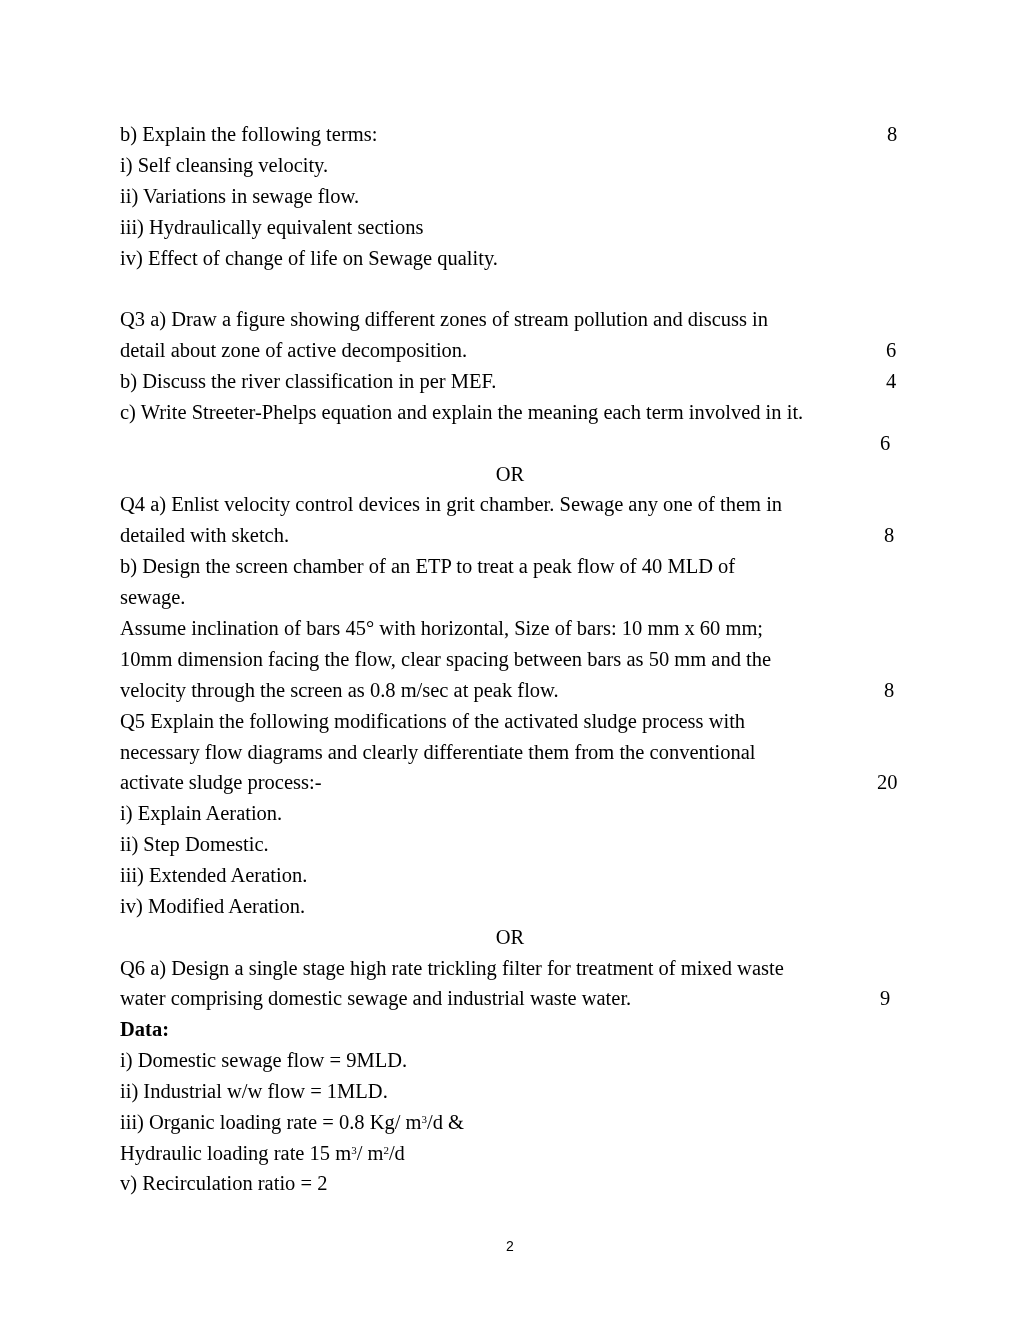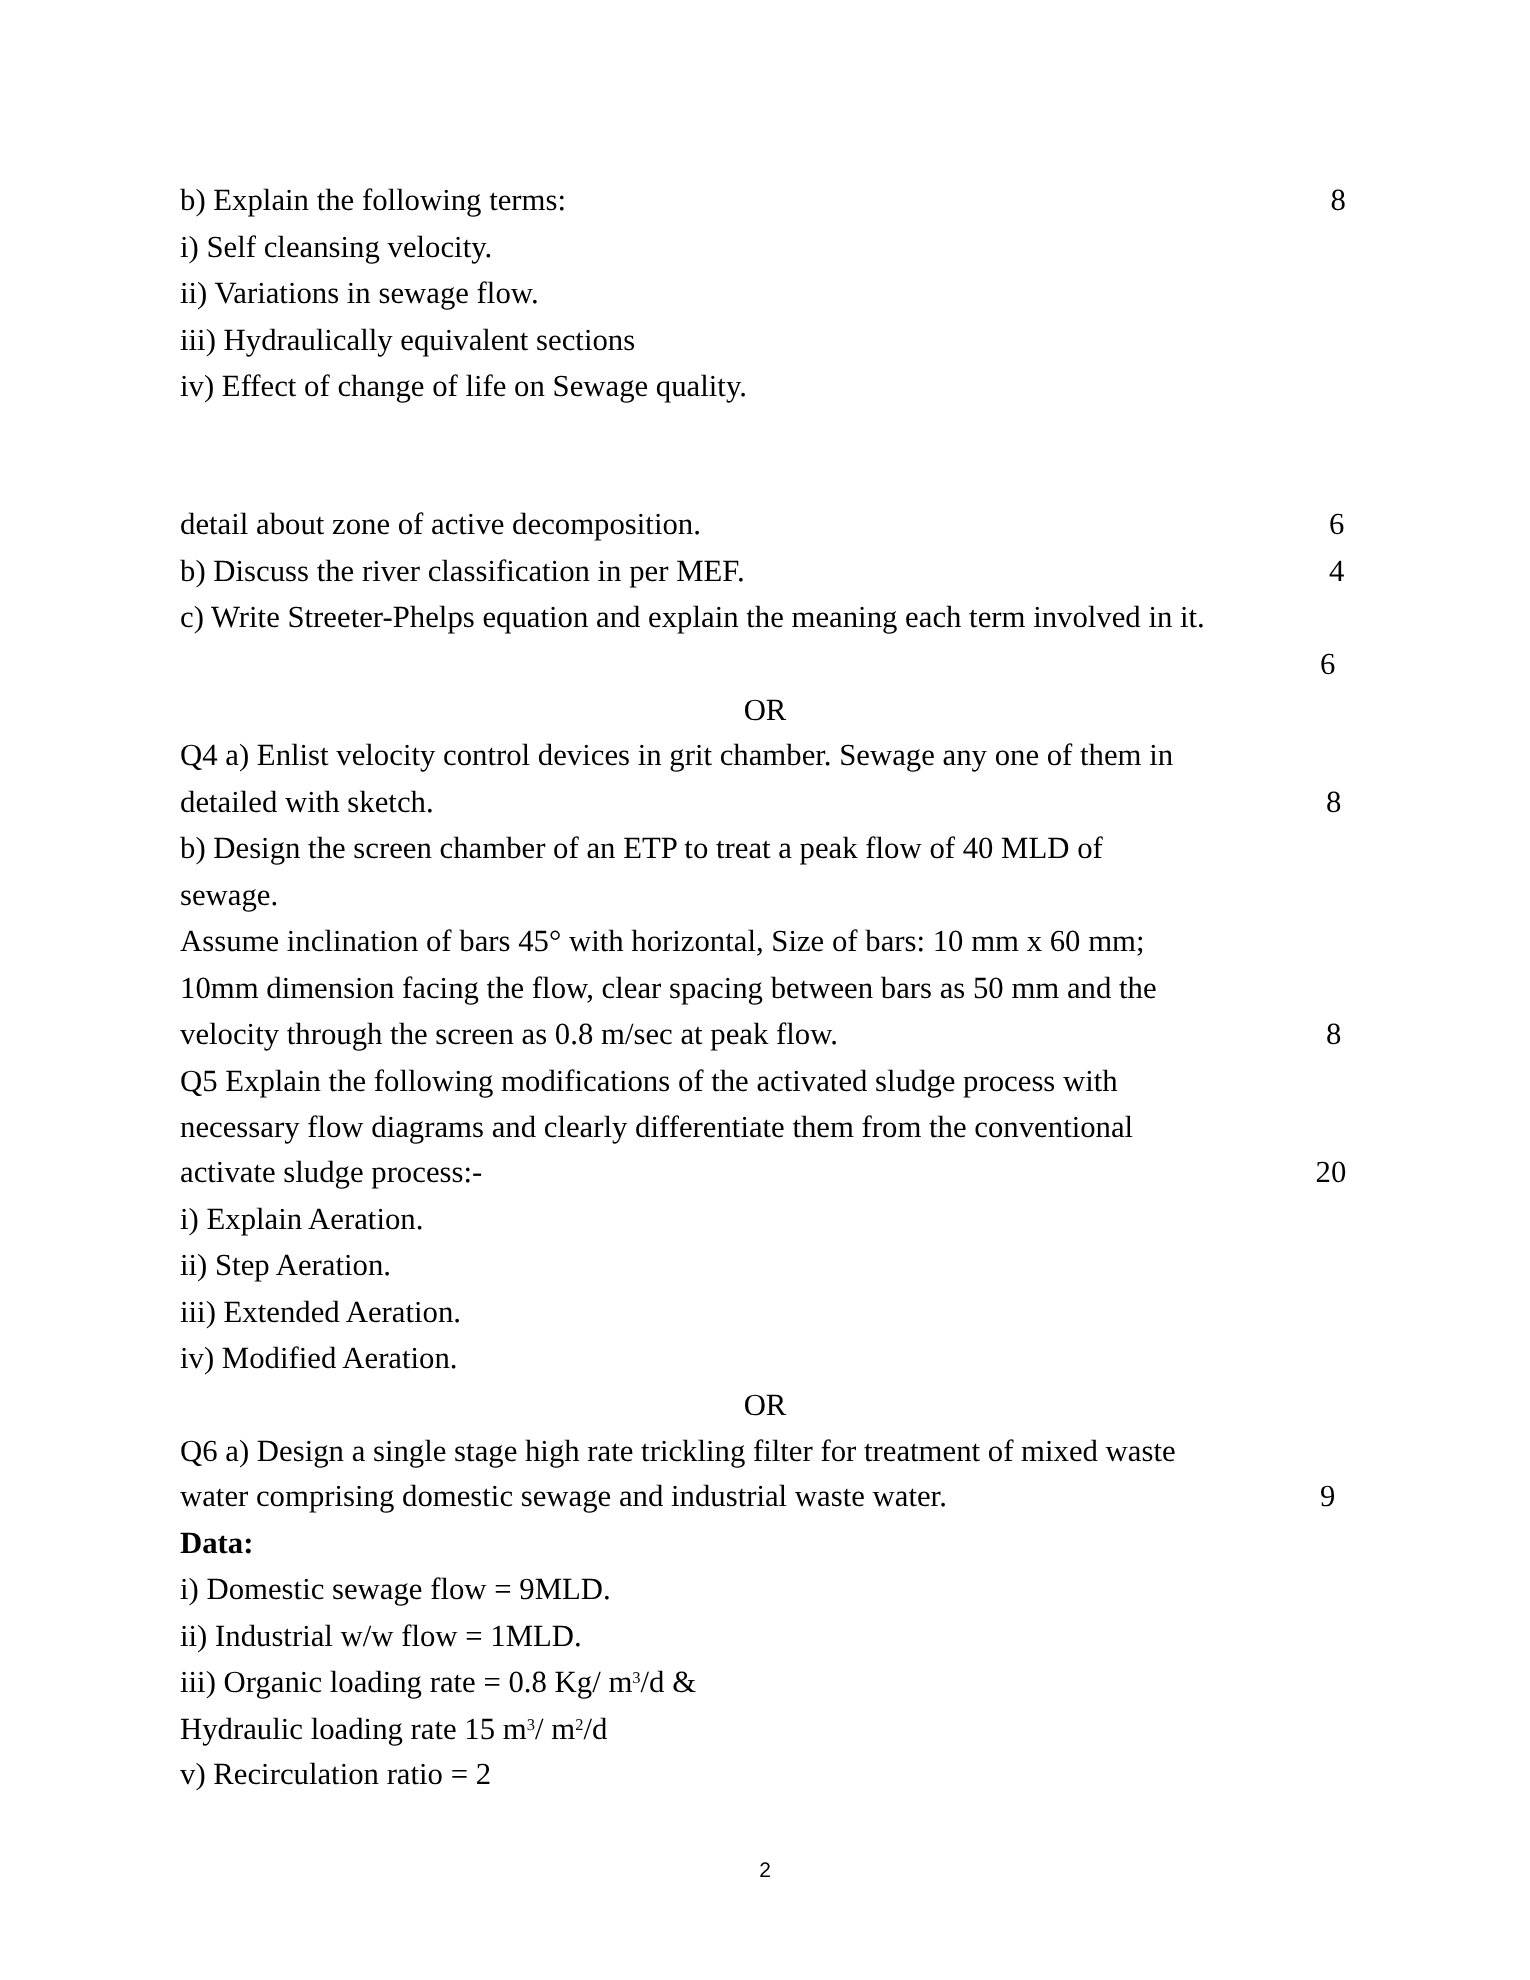--- a/index.html
+++ b/index.html
@@ -19,20 +19,21 @@
 
 <div class="page">
 
   <div class="line" style="top:122px">b) Explain the following terms:</div>
   <div class="marks" style="top:122px; left:887px">8</div>
   <div class="line" style="top:153px">i) Self cleansing velocity.</div>
   <div class="line" style="top:184px">ii) Variations in sewage flow.</div>
   <div class="line" style="top:215px">iii) Hydraulically equivalent sections</div>
   <div class="line" style="top:246px">iv) Effect of change of life on Sewage quality.</div>
 
+  <div class="line" style="top:307px">Q3 a) Draw a figure showing different zones of stream pollution and discuss in</div>
   <div class="line" style="top:338px">detail about zone of active decomposition.</div>
   <div class="marks" style="top:338px; left:886px">6</div>
   <div class="line" style="top:369px">b) Discuss the river classification in per MEF.</div>
   <div class="marks" style="top:369px; left:886px">4</div>
   <div class="line" style="top:400px">c) Write Streeter-Phelps equation and explain the meaning each term involved in it.</div>
   <div class="marks" style="top:431px; left:880px">6</div>
 
   <div class="center" style="top:462px">OR</div>
 
   <div class="line" style="top:492px">Q4 a) Enlist velocity control devices in grit chamber. Sewage any one of them in</div>
@@ -43,21 +44,21 @@
   <div class="line" style="top:616px">Assume inclination of bars 45° with horizontal, Size of bars: 10 mm x 60 mm;</div>
   <div class="line" style="top:647px">10mm dimension facing the flow, clear spacing between bars as 50 mm and the</div>
   <div class="line" style="top:678px">velocity through the screen as 0.8 m/sec at peak flow.</div>
   <div class="marks" style="top:678px; left:884px">8</div>
 
   <div class="line" style="top:709px">Q5 Explain the following modifications of the activated sludge process with</div>
   <div class="line" style="top:740px">necessary flow diagrams and clearly differentiate them from the conventional</div>
   <div class="line" style="top:770px">activate sludge process:-</div>
   <div class="marks" style="top:770px; left:877px">20</div>
   <div class="line" style="top:801px">i) Explain Aeration.</div>
-  <div class="line" style="top:832px">ii) Step Aeration.</div>
+  <div class="line" style="top:832px">ii) Step Domestic.</div>
   <div class="line" style="top:863px">iii) Extended Aeration.</div>
   <div class="line" style="top:894px">iv) Modified Aeration.</div>
 
   <div class="center" style="top:925px">OR</div>
 
   <div class="line" style="top:956px">Q6 a) Design a single stage high rate trickling filter for treatment of mixed waste</div>
   <div class="line" style="top:986px">water comprising domestic sewage and industrial waste water.</div>
   <div class="marks" style="top:986px; left:880px">9</div>
   <div class="line bold" style="top:1017px">Data:</div>
   <div class="line" style="top:1048px">i) Domestic sewage flow = 9MLD.</div>

